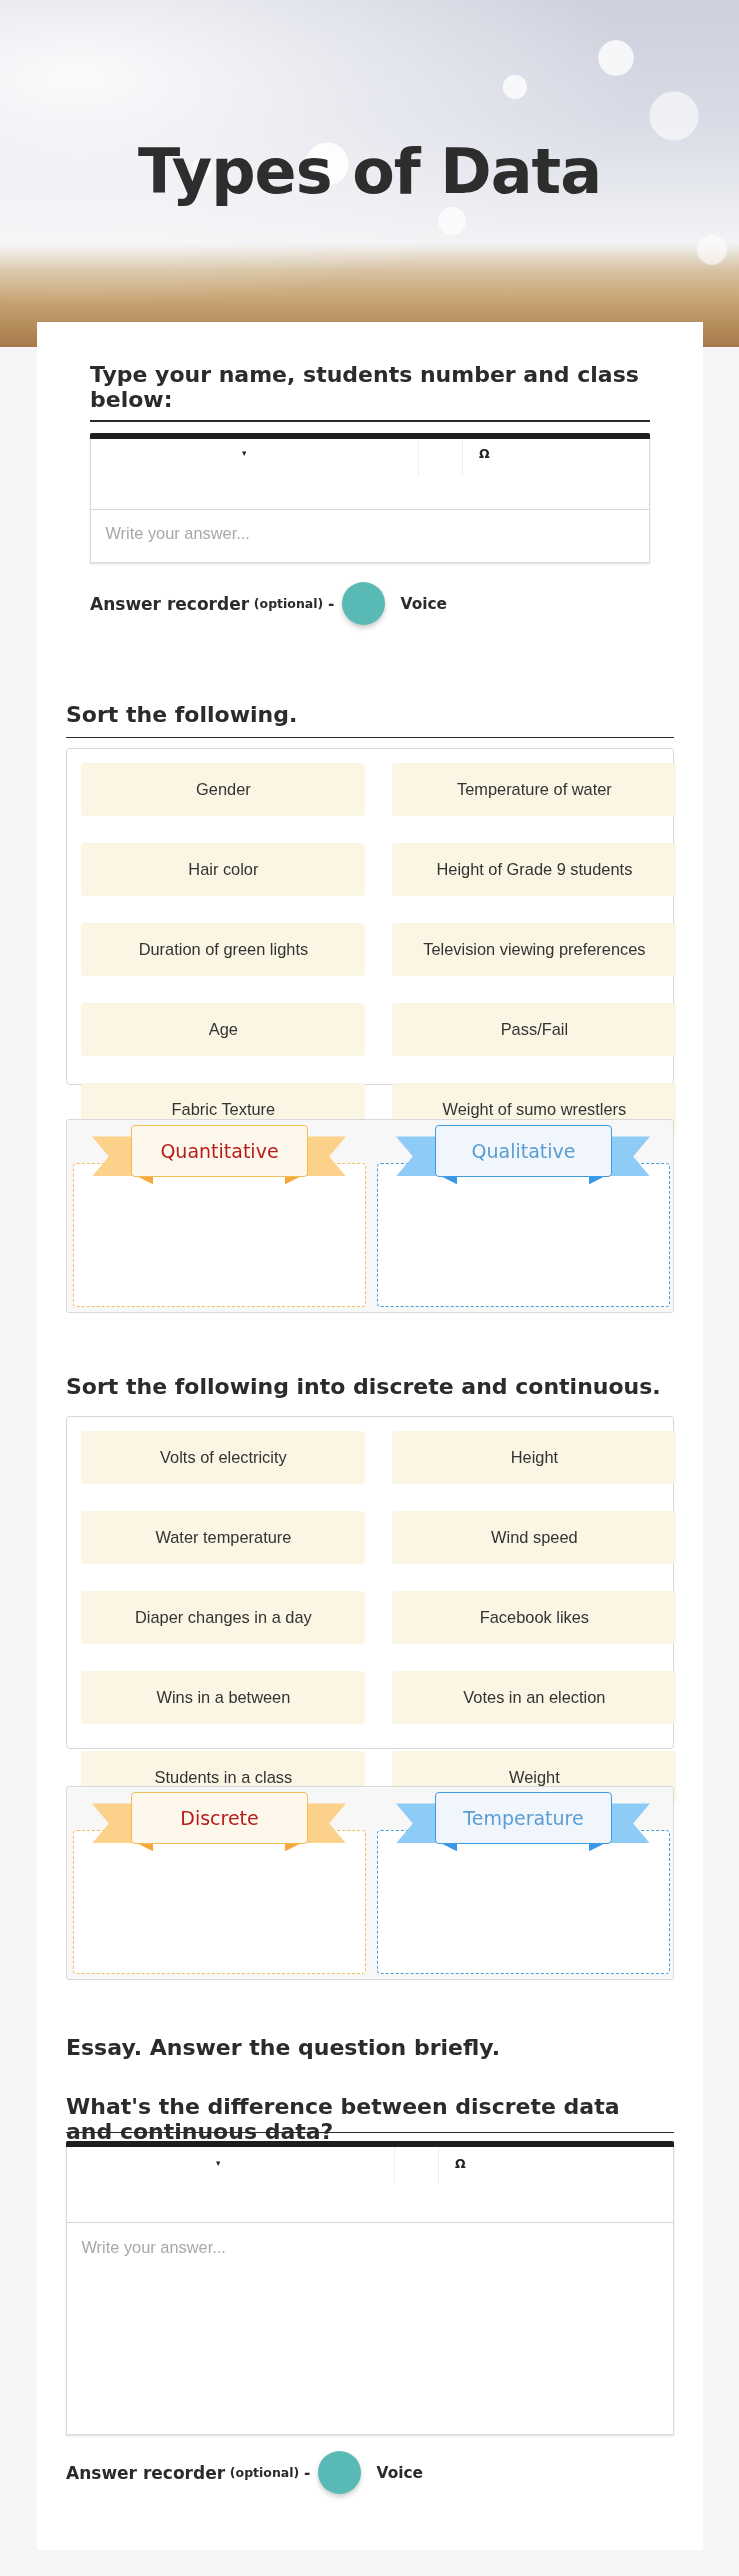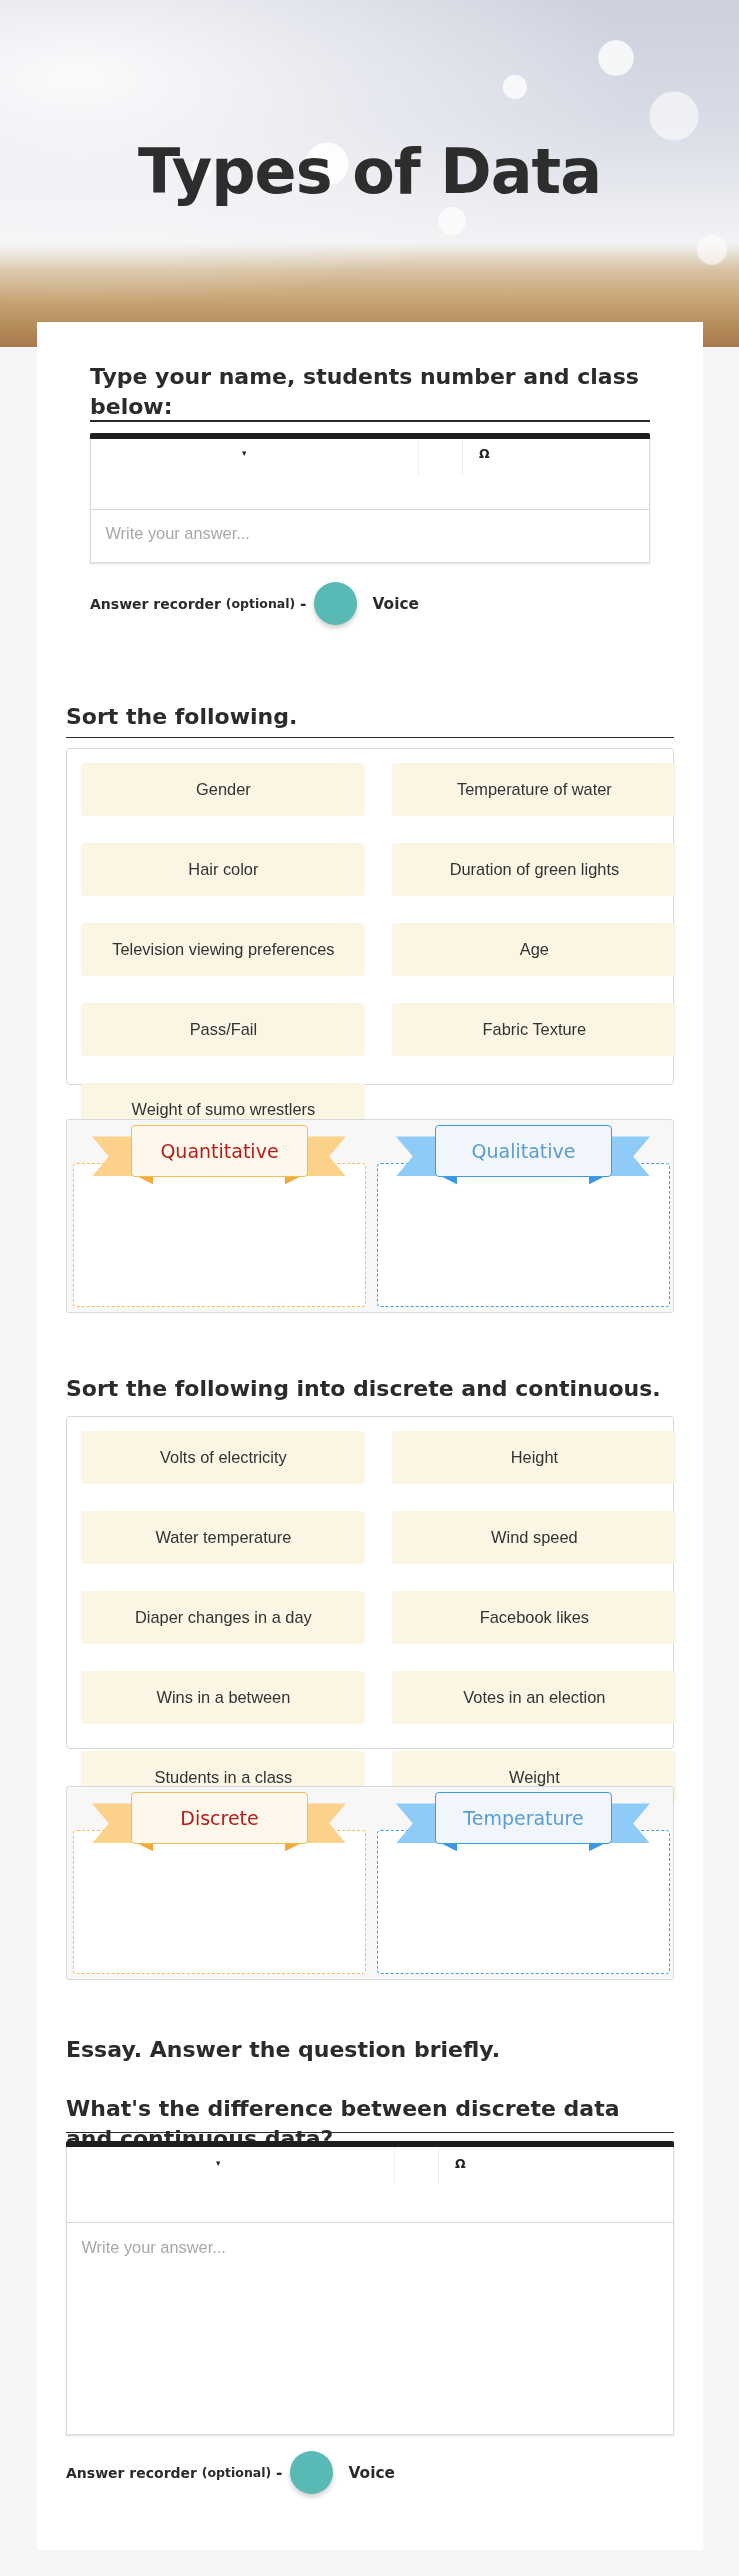--- a/index.html
+++ b/index.html
@@ -25,37 +25,37 @@
     color: #2d2d2d; letter-spacing: -1px;
   }
 
   .card {
     position: absolute; left: 37px; top: 322px; width: 666px; height: 2228px;
     background: #ffffff;
   }
 
   .h2 {
     position: absolute; font-family: "DejaVu Sans", sans-serif; font-weight: bold;
-    color: #2b2b2b; font-size: 22px; line-height: 30px;
+    color: #2b2b2b; font-size: 22px; line-height: 25px;
   }
   .rule { position: absolute; height: 1.9px; background: #2b2b2b; }
 
   .editor { position: absolute; background: #fff; border: 1px solid #dcdcdc; border-top: none;
             box-shadow: 0 1px 1.9px rgba(0,0,0,0.15); }
   .editor .topbar { position: absolute; left: -1px; right: -1px; top: 0; height: 5.8px; background: #1e1e1e; border-radius: 1.9px 1.9px 0 0; }
   .editor .toolbar { position: absolute; left: 0; right: 0; top: 5.8px; border-bottom: 1.9px solid #d5d5d5; }
   .editor .tb-caret { position: absolute; font-size: 8.7px; color: #222; }
   .editor .tb-sep { position: absolute; top: 0; width: 1px; height: 37px; background: #efefef; }
   .editor .tb-omega { position: absolute; font-family: "DejaVu Sans", sans-serif; font-weight: bold; font-size: 12.5px; color: #222; }
   .editor .answer { position: absolute; left: 0; right: 0; bottom: 0; border: none; outline: none;
                     font-family: "Liberation Sans", sans-serif; font-size: 16.4px; color: #333; padding: 13.5px 14.4px; resize: none; background: #fff; }
   .editor .answer::placeholder { color: #a8a8a8; }
 
   .recorder { position: absolute; display: flex; align-items: center; font-family: "DejaVu Sans", sans-serif; font-weight: bold; color: #2b2b2b; }
-  .recorder .lbl { font-size: 14px; }
+  .recorder .lbl { font-size: 17px; }
   .recorder .opt { font-size: 12.5px; margin-left: 4.8px; }
   .recorder .dash { font-size: 15.4px; margin-left: 4.8px; }
   .recorder .rec-btn { width: 43px; height: 43px; border-radius: 50%; background: #59b9b4; margin-left: 7.7px; box-shadow: 0 2.9px 4.8px rgba(0,0,0,0.2); cursor: pointer; }
   .recorder .voice { font-size: 15.4px; margin-left: 15.4px; }
 
   .items-box { position: absolute; left: 29px; width: 608px; border: 1px solid #d6d6d6; border-radius: 3.9px; background: #fff; }
   .items-grid { position: absolute; left: 14.4px; top: 14.4px; width: 578px; display: grid; grid-template-columns: 284px 284px; column-gap: 10.6px; row-gap: 10.6px; gap: 27px; }
   .item { height: 53px; background: #fbf5e4; border-radius: 3.9px; display: flex; align-items: center; justify-content: center;
           font-family: "Liberation Sans", sans-serif; font-size: 16.4px; color: #333; cursor: grab; }
 
@@ -112,20 +112,21 @@
   </div>
 
   <div class="h2" style="left:29px; top:380px;">Sort the following.</div>
   <div class="rule" style="left:29px; top:415px; width:608px; height:1px;"></div>
 
   <div class="items-box" style="top:426px; height:337px;">
     <div class="items-grid">
       <div class="item">Gender</div>
       <div class="item">Temperature of water</div>
       <div class="item">Hair color</div>
+      <div class="item">Height of Grade 9 students</div>
       <div class="item">Duration of green lights</div>
       <div class="item">Television viewing preferences</div>
       <div class="item">Age</div>
       <div class="item">Pass/Fail</div>
       <div class="item">Fabric Texture</div>
       <div class="item">Weight of sumo wrestlers</div>
     </div>
   </div>
 
   <div class="cat-panel" style="top:797px;">

